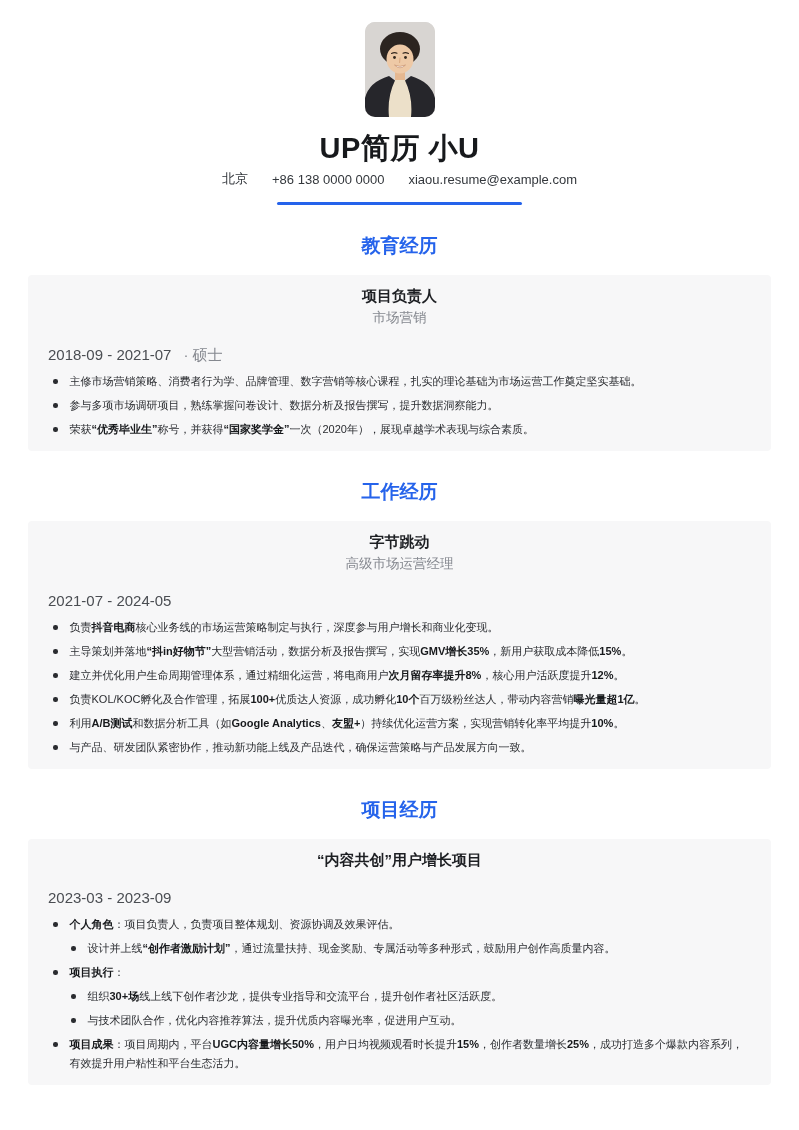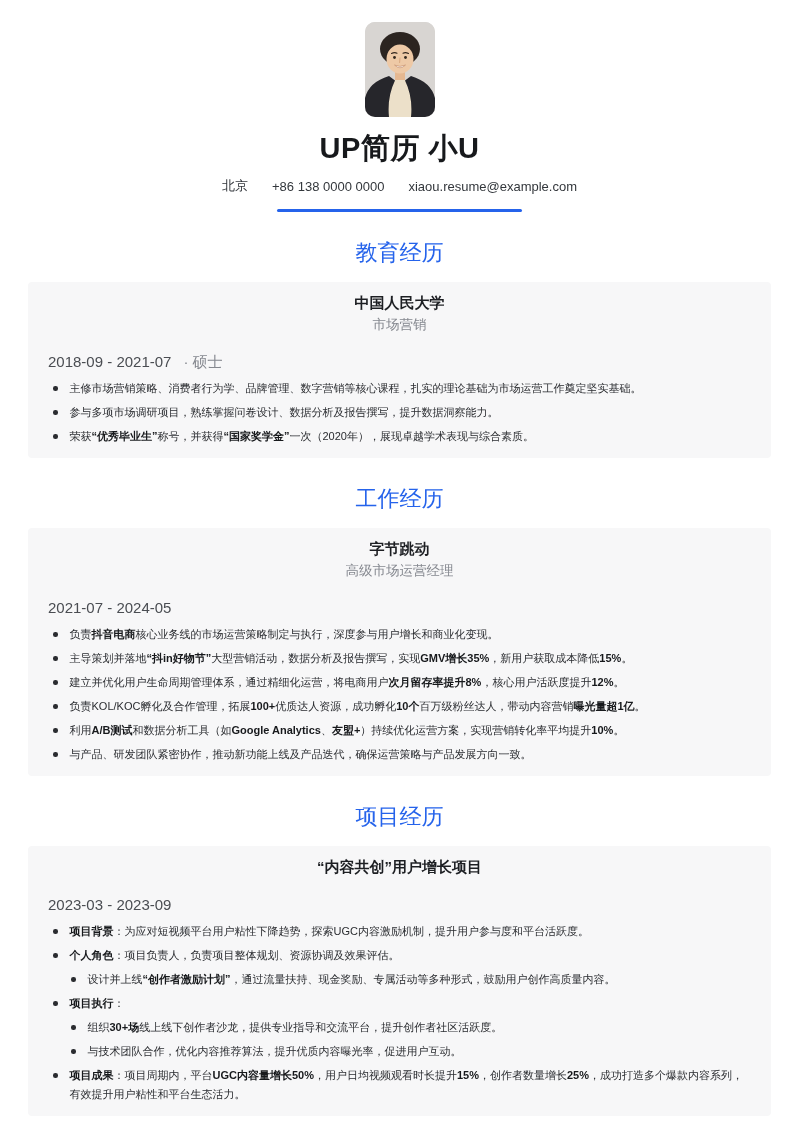--- a/index.html
+++ b/index.html
@@ -4,23 +4,23 @@
 <style>
   html,body{margin:0;padding:0;}
   body{
     width:799px;height:1130px;overflow:hidden;background:#ffffff;
     font-family:"Liberation Sans","DejaVu Sans",sans-serif;
     color:#2a2c30;-webkit-font-smoothing:antialiased;
   }
   .page{padding-top:22px;}
   .photo{width:70px;height:95px;border-radius:10px;overflow:hidden;margin:0 auto;display:block;background:#d8d5d2;}
   .name{text-align:center;font-size:29px;font-weight:700;color:#17191c;margin-top:12px;letter-spacing:.5px;}
-  .contact-row{display:flex;justify-content:center;align-items:center;gap:24px;margin-top:8px;font-size:13px;color:#33373c;}
+  .contact-row{display:flex;justify-content:center;align-items:center;gap:24px;margin-top:1px;font-size:13px;color:#33373c;}
   .divider{width:245px;height:3px;background:var(--accent,#2563eb);margin:14px auto 0;border-radius:2px;}
-  .section-title{text-align:center;color:var(--accent,#2563eb);font-size:22px;font-weight:400;margin:28px 0 16px;line-height:26px;}
+  .section-title{text-align:center;color:var(--accent,#2563eb);font-size:19px;font-weight:700;margin:28px 0 16px;line-height:26px;}
   .card{width:743px;margin:0 auto;background:var(--card-bg,#f7f7f8);border-radius:4px;padding:11px 20px 12px;box-sizing:border-box;}
   .card-org{text-align:center;font-size:15px;font-weight:700;color:#1d1f23;line-height:20px;}
   .card-sub{text-align:center;font-size:13.5px;color:#85888f;line-height:19px;margin-top:2px;}
   .card-date{text-align:left;font-size:15px;color:#4a4d52;line-height:19px;margin-top:18px;}
   .card-date .muted{color:#85888f;margin-left:12px;}
   .card-date .muted:empty{display:none;}
   .bullets{margin-top:8px;}
   .bullet{display:flex;font-size:11px;line-height:19px;margin-bottom:5px;color:#2a2c30;}
   .bullet:last-child{margin-bottom:0;}
   .bullet .dot{flex:none;width:4.5px;height:4.5px;border-radius:50%;background:#2a2c30;margin:7px 12px 0 5px;}
@@ -57,21 +57,21 @@
   <div class="contact-row">
     <span>北京</span>
     <span>+86 138 0000 0000</span>
     <span>xiaou.resume@example.com</span>
   </div>
 
   <div class="divider"></div>
 
   <div class="section-title">教育经历</div>
   <div class="card">
-    <div class="card-org">中国人民大学</div>
+    <div class="card-org">项目负责人</div>
     <div class="card-sub">市场营销</div>
     <div class="card-date">
       <span>2018-09 - 2021-07</span><span class="muted">· 硕士</span>
     </div>
     <div class="bullets">
         <div class="bullet">
           <span class="dot"></span>
           <span class="txt"><span>主修市场营销策略、消费者行为学、品牌管理、数字营销等核心课程，扎实的理论基础为市场运营工作奠定坚实基础。</span></span>
         </div>
         <div class="bullet">
@@ -122,24 +122,20 @@
 
   <div class="section-title">项目经历</div>
   <div class="card">
     <div class="card-org">“内容共创”用户增长项目</div>
     <div class="card-date">
       <span>2023-03 - 2023-09</span>
     </div>
     <div class="bullets">
         <div class="bullet">
           <span class="dot"></span>
-          <span class="txt"><span class="b">项目背景</span><span>：为应对短视频平台用户粘性下降趋势，探索UGC内容激励机制，提升用户参与度和平台活跃度。</span></span>
-        </div>
-        <div class="bullet">
-          <span class="dot"></span>
           <span class="txt"><span class="b">个人角色</span><span>：项目负责人，负责项目整体规划、资源协调及效果评估。</span></span>
         </div>
         <div class="bullet sub">
           <span class="dot"></span>
           <span class="txt"><span>设计并上线</span><span class="b">“创作者激励计划”</span><span>，通过流量扶持、现金奖励、专属活动等多种形式，鼓励用户创作高质量内容。</span></span>
         </div>
         <div class="bullet">
           <span class="dot"></span>
           <span class="txt"><span class="b">项目执行</span><span>：</span></span>
         </div>

